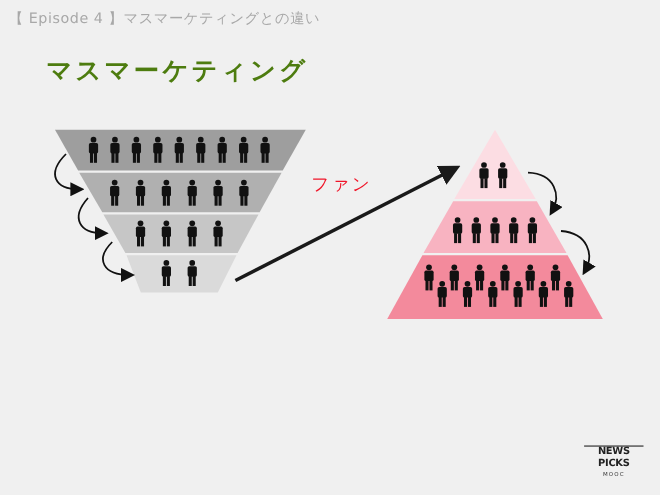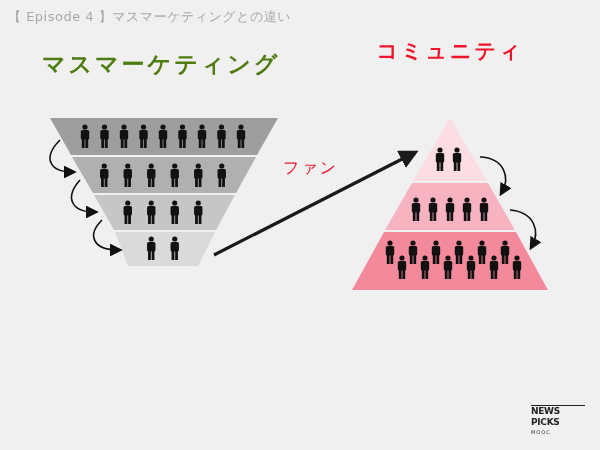--- a/index.html
+++ b/index.html
@@ -2,31 +2,30 @@
 <html><head>
 <meta charset="utf-8">
 <style>
   html,body{margin:0;padding:0;}
   body{width:600px;height:450px;background:#f0f0f0;position:relative;overflow:hidden;font-family:"DejaVu Sans",sans-serif;}
   .ep{position:absolute;left:8px;top:8px;font-size:13px;color:#a8a8a8;letter-spacing:0.5px;}
   .mass-title{position:absolute;left:42px;top:49px;font-size:23px;font-weight:bold;color:#4d7c0f;letter-spacing:3px;}
   .comm-title{position:absolute;left:350px;top:34px;width:200px;text-align:center;font-size:21px;font-weight:bold;color:#f01428;letter-spacing:3px;line-height:34px;}
   .fan{position:absolute;left:283px;top:158px;font-size:16px;font-weight:normal;color:#f01428;letter-spacing:2px;}
   svg.dia{position:absolute;left:0;top:0;}
-  .logo{position:absolute;left:531px;top:405px;width:54px;}
+  .logo{position:absolute;left:531px;top:405px;width:54px;text-align:center;}
   .logo .n{font-size:9px;font-weight:bold;color:#222;letter-spacing:-0.3px;border-top:1px solid #222;line-height:11px;}
   .logo .m{font-size:5px;color:#333;letter-spacing:1px;margin-top:1px;}
 </style>
 </head>
 <body>
 
 <div class="ep">【 Episode 4 】マスマーケティングとの違い</div>
 <div class="mass-title">マスマーケティング</div>
 <div class="comm-title">
-  <div>コミュニティ</div>
 </div>
 <div class="fan">ファン</div>
 
 <svg class="dia" width="600" height="450">
   <defs>
     <g id="person">
       <circle cx="0" cy="-10" r="2.6" fill="#111"></circle>
       <rect x="-4.2" y="-7" width="8.4" height="9.5" rx="1.5" fill="#111"></rect>
       <rect x="-3.2" y="2" width="2.8" height="9" fill="#111"></rect>
       <rect x="0.4" y="2" width="2.8" height="9" fill="#111"></rect>

